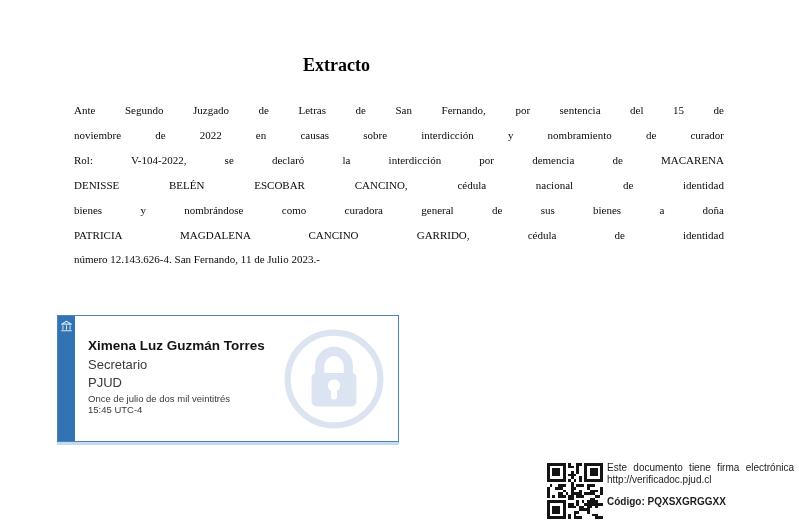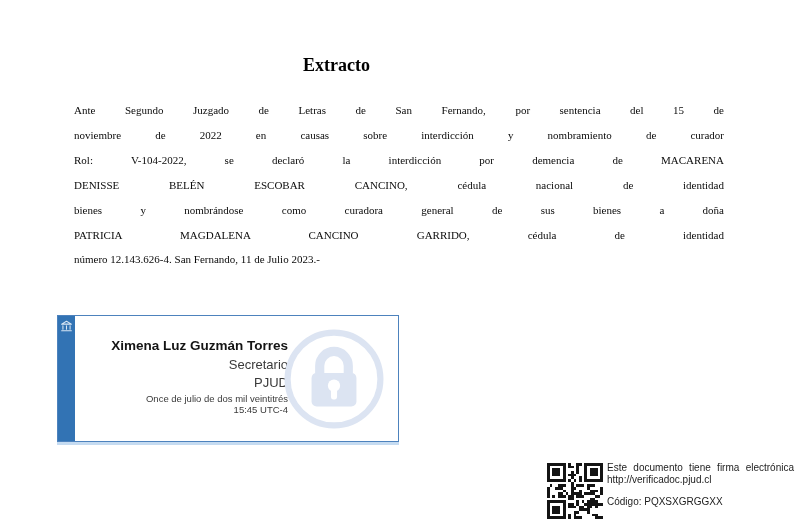--- a/index.html
+++ b/index.html
@@ -12,41 +12,41 @@
 
   
   .doc-body{position:absolute;left:74px;top:98px;width:650px;font-size:11px;
             line-height:24.9px;color:#0a0a0a;}
   .doc-line{text-align:justify;text-align-last:justify;white-space:normal;}
   .doc-line.last{text-align-last:left;}
 
   
   .stamp{position:absolute;left:57px;top:315px;width:342px;height:127px;background:#fff;
          border:1px solid #4d82bd;box-sizing:border-box;
-         box-shadow:0 3px 0 rgba(150,190,230,0.55);text-align:right;}
+         box-shadow:0 3px 0 rgba(150,190,230,0.55);}
   .stamp-bar{position:absolute;left:0;top:0;bottom:0;width:17px;background:#3273b4;}
   .stamp-bar svg{position:absolute;left:2px;top:4px;}
   .stamp-content{position:absolute;left:30px;top:20px;right:110px;
                  font-family:"Liberation Sans", sans-serif;color:#3a3a3a;}
   .stamp-name{font-size:13.5px;font-weight:bold;color:#141414;line-height:20px;}
   .stamp-role{font-size:13px;line-height:17.5px;}
   .stamp-inst{font-size:13px;line-height:17.5px;}
   .stamp-date{font-size:9.5px;line-height:10.5px;margin-top:3px;}
   .stamp-time{font-size:9.5px;line-height:10.5px;}
   .lock-watermark{position:absolute;right:13px;top:12px;width:102px;height:102px;}
 
   
   .verify{position:absolute;left:547px;top:461px;width:250px;height:65px;}
   .qr{position:absolute;left:0;top:2px;width:56px;height:56px;shape-rendering:crispEdges;}
   .verify-text{position:absolute;left:60px;top:1px;width:187px;
                font-family:"Liberation Sans", sans-serif;font-size:10px;
                line-height:11.5px;color:#1d1d1d;}
   .verify-line{text-align:justify;text-align-last:justify;}
   .verify-line.last{text-align-last:left;}
-  .verify-code{margin-top:11px;}
+  .verify-code{margin-top:11px;font-weight:bold;}
 </style>
 </head>
 <body>
 
 <div class="page">
 
   <div class="doc-title">Extracto</div>
 
   <div class="doc-body">
     <div class="doc-line">Ante Segundo Juzgado de Letras de San Fernando, por sentencia del 15 de</div>

